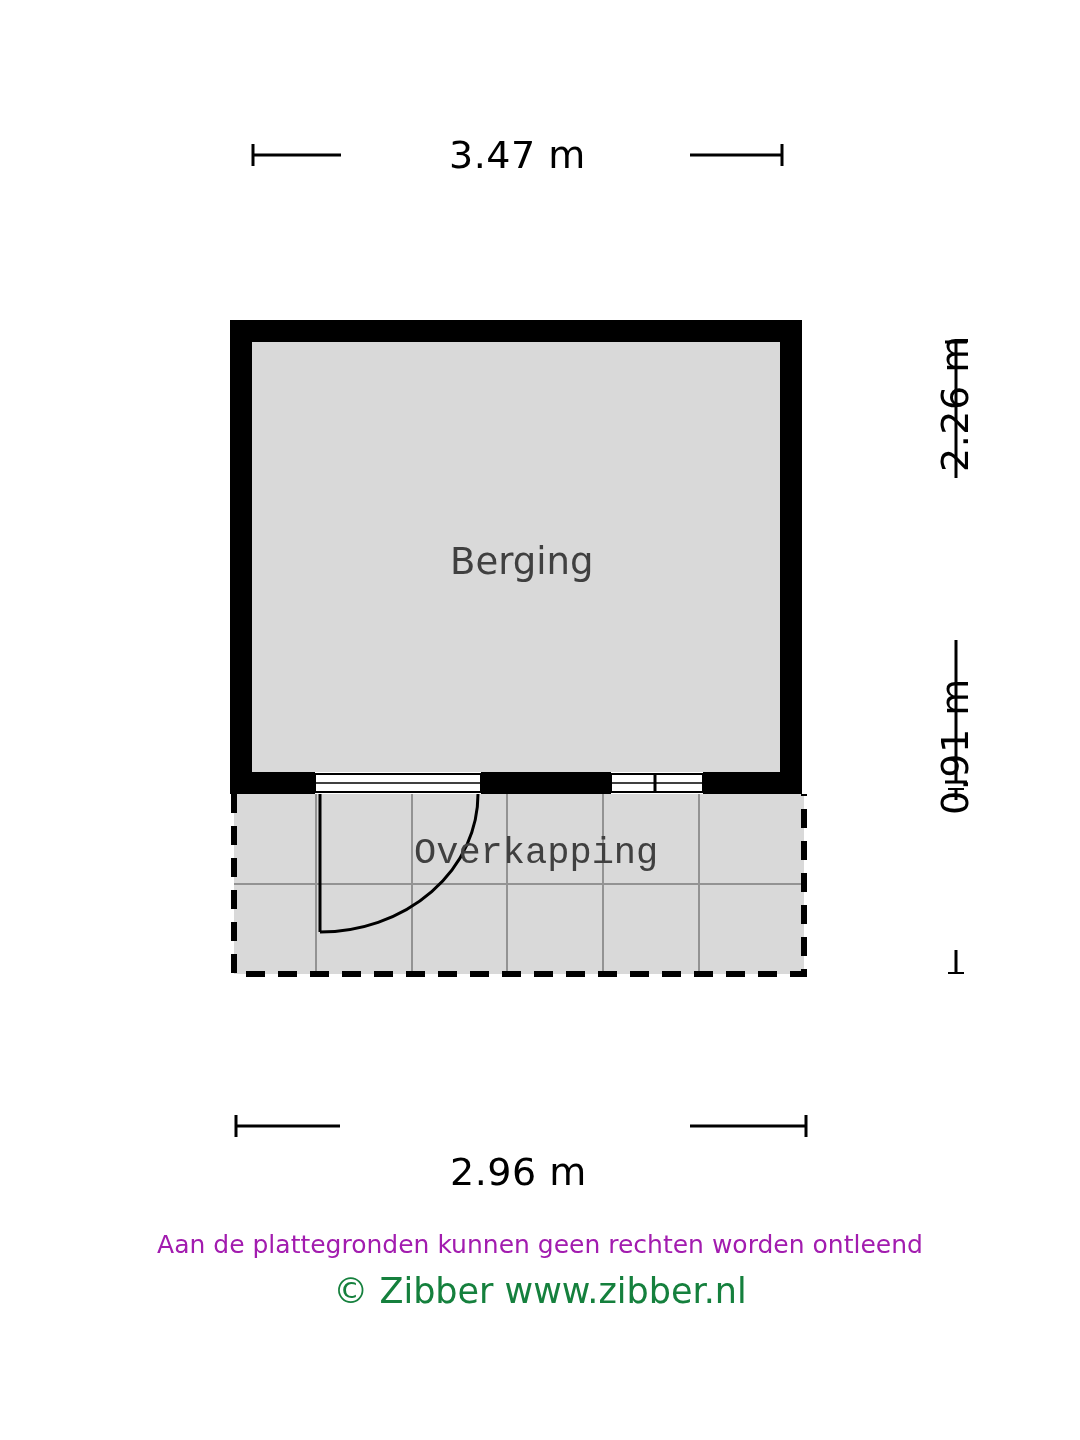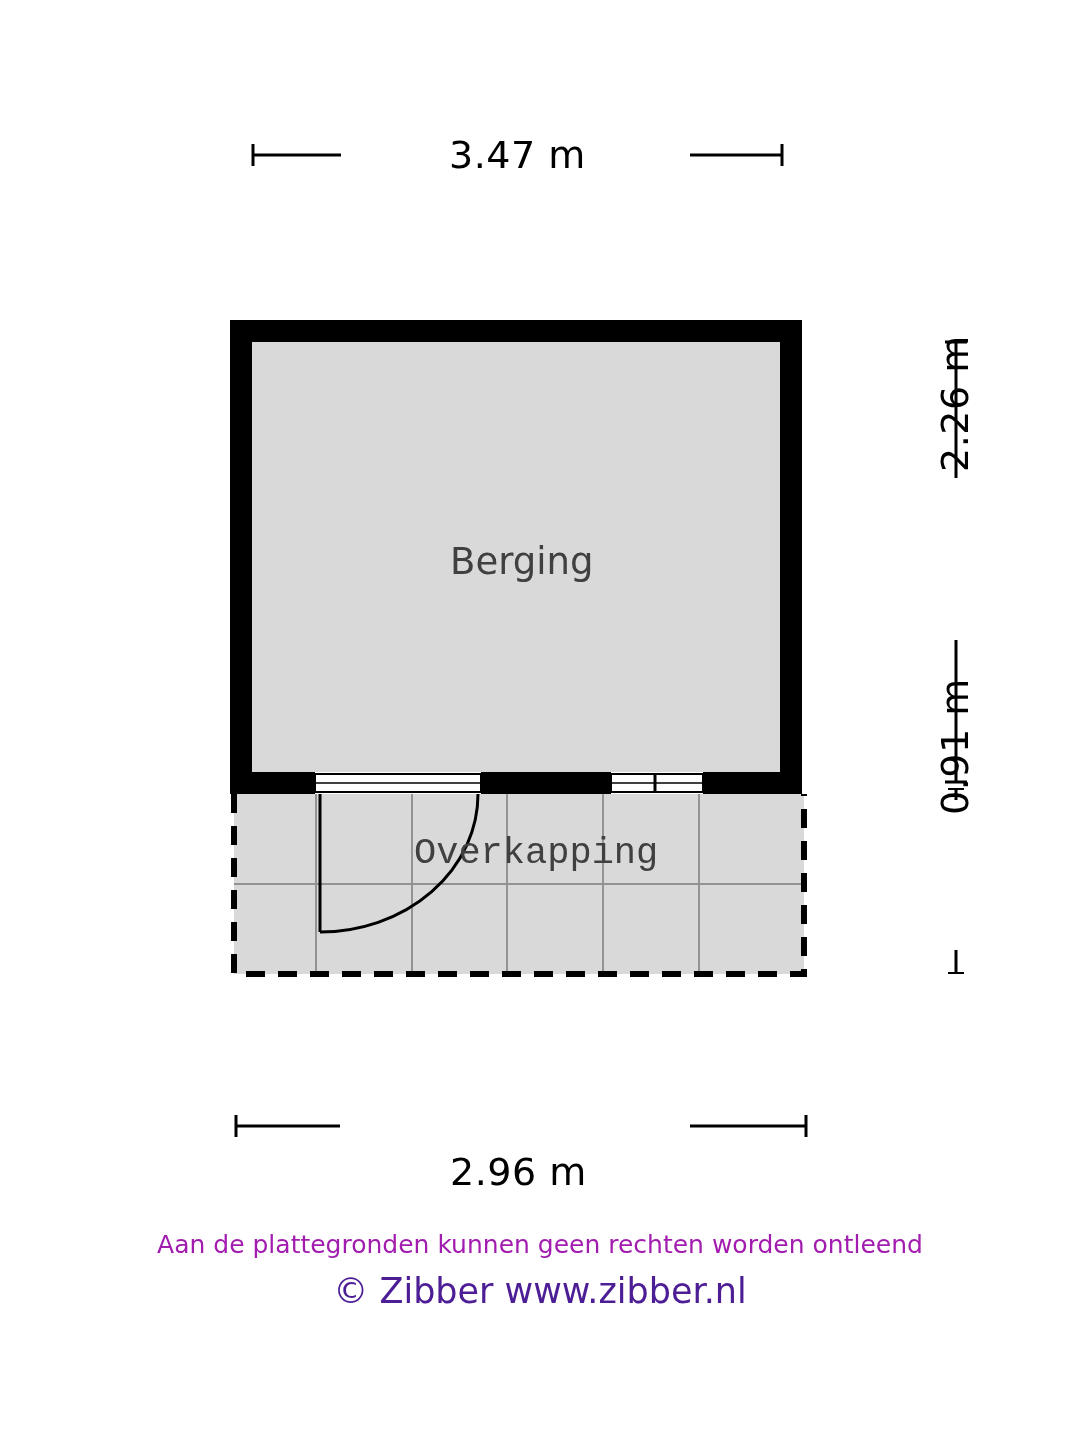--- a/index.html
+++ b/index.html
@@ -82,21 +82,21 @@
   }
   #footer-line-1 {
     font-size: 25px;
     line-height: 46px;
     color: #a21caf;
     white-space: nowrap;
   }
   #footer-line-2 {
     font-size: 35px;
     line-height: 46px;
-    color: #4c1d95;
+    color: #15803d;
     white-space: nowrap;
   }
 </style>
 </head>
 <body>
 
 <svg id="floorplan" viewBox="0 0 1080 1440" xmlns="http://www.w3.org/2000/svg">
 
   <g>
     <line x1="253" y1="155" x2="341" y2="155" stroke="#000" stroke-width="3"></line>

